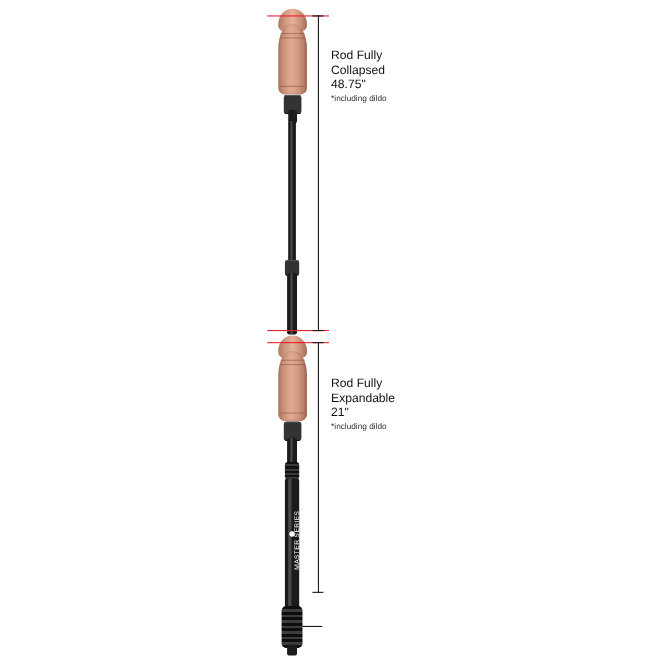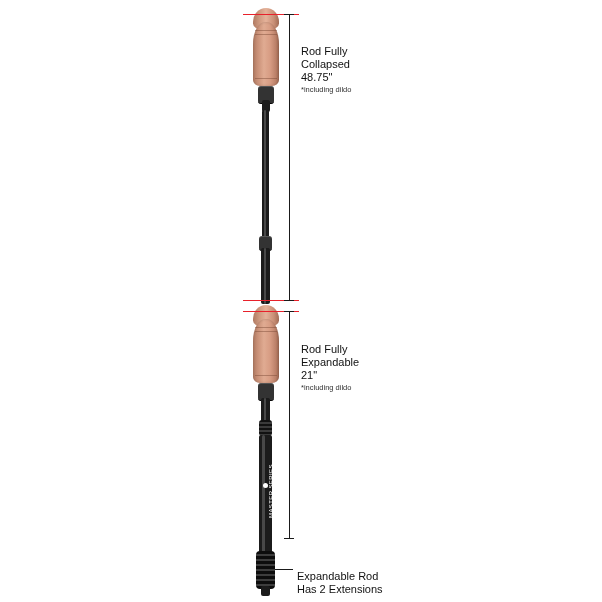--- a/index.html
+++ b/index.html
@@ -185,18 +185,14 @@
     <span class="sub">*including dildo</span>
   </div>
 
   <div class="callout" style="left:301px; top:329px;">
     <span class="big">Rod Fully</span>
     <span class="big">Expandable</span>
     <span class="big">21"</span>
     <span class="sub">*including dildo</span>
   </div>
 
-  <div class="callout" style="left:297px; top:556px;">
-    <span class="big">Expandable Rod</span>
-    <span class="big">Has 2 Extensions</span>
-  </div>
 
 </div>
 
 </body></html>

